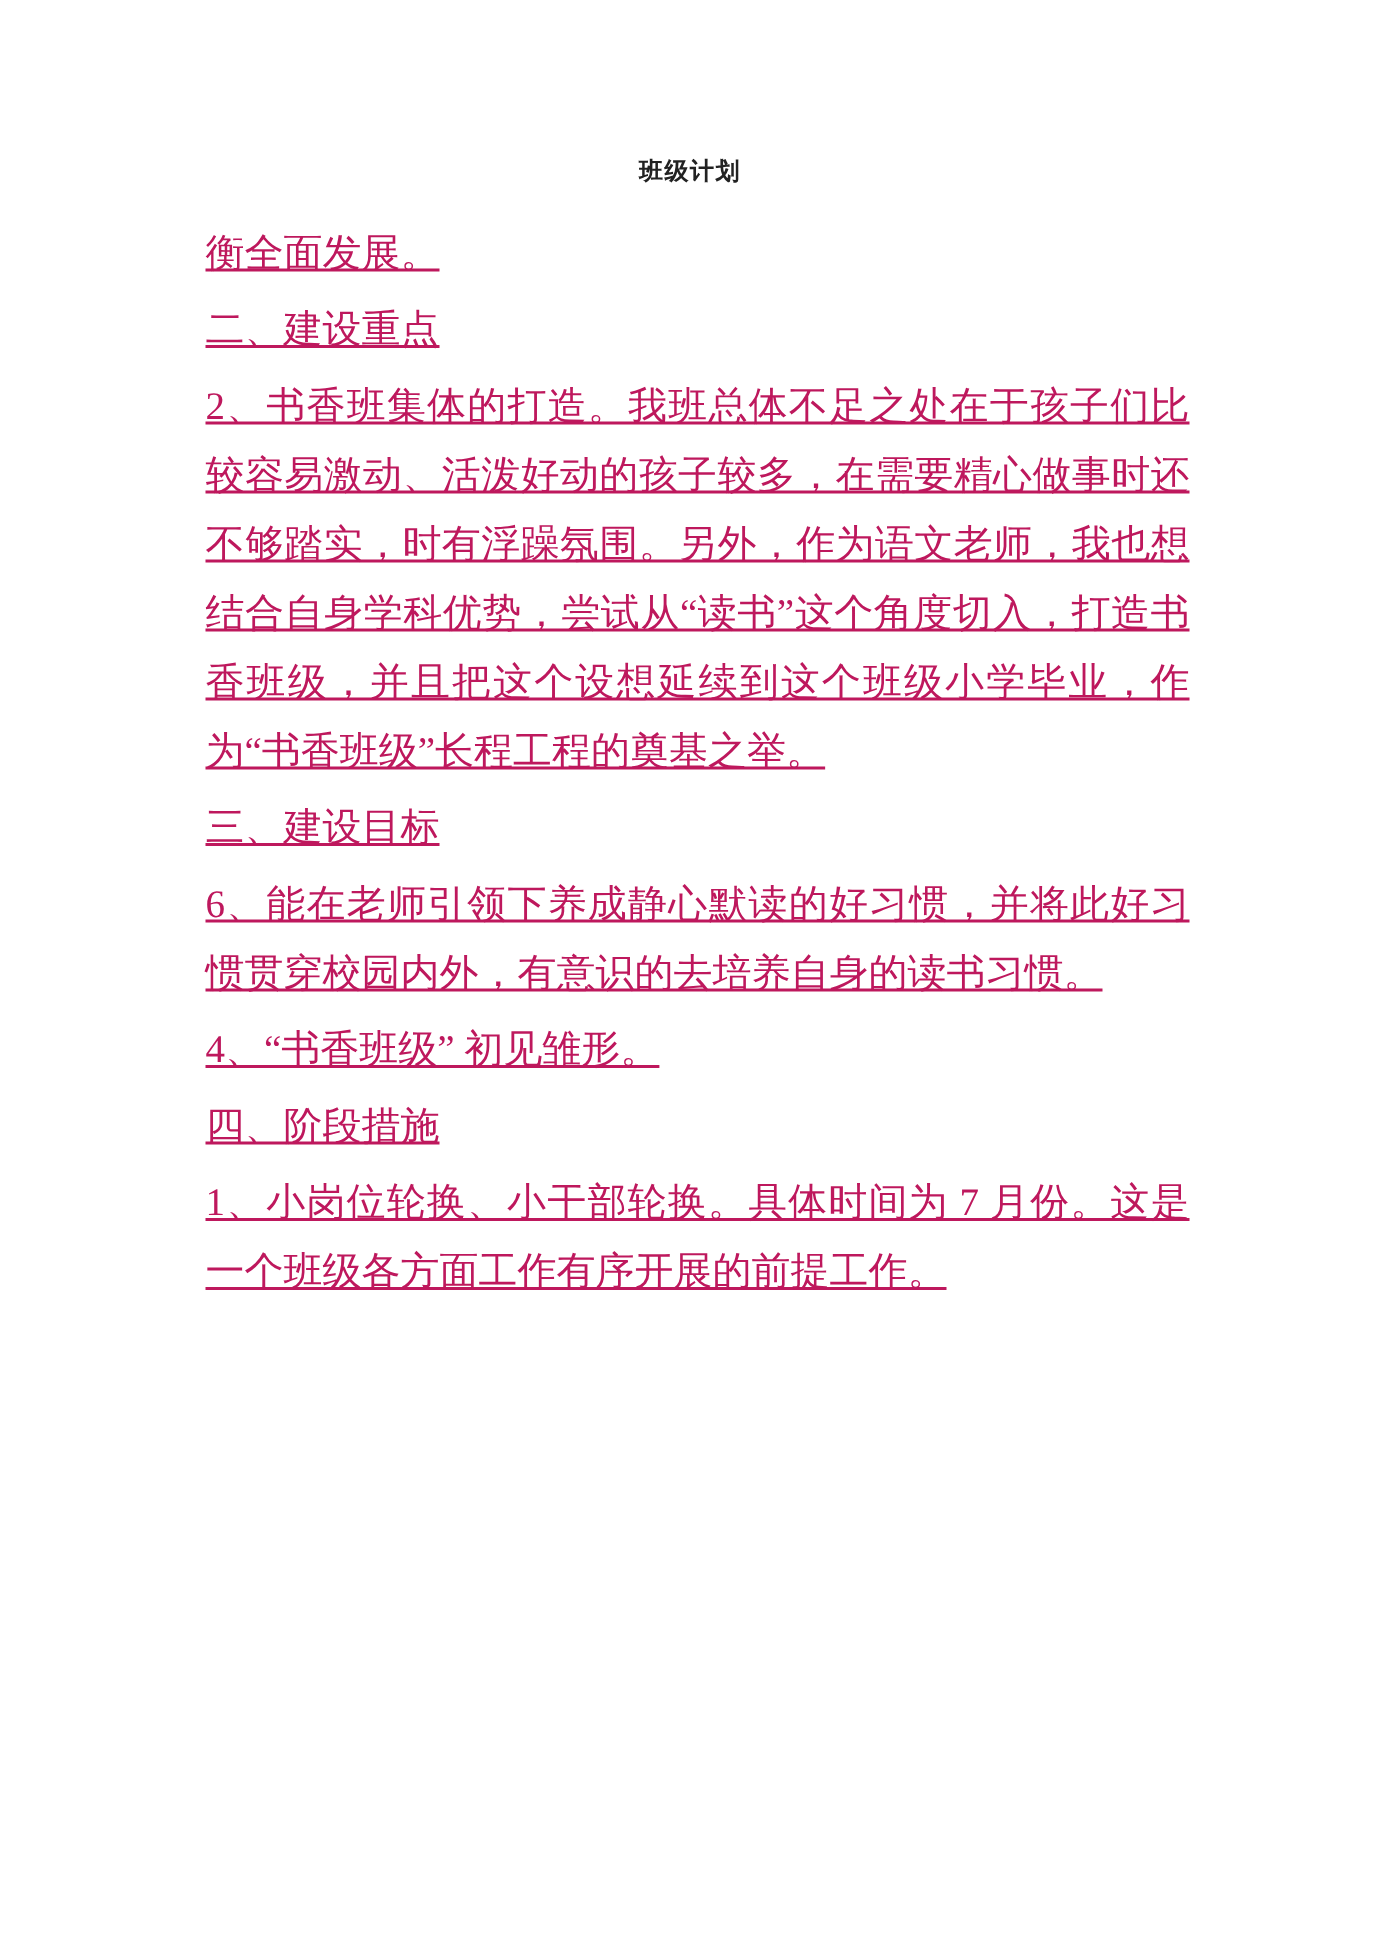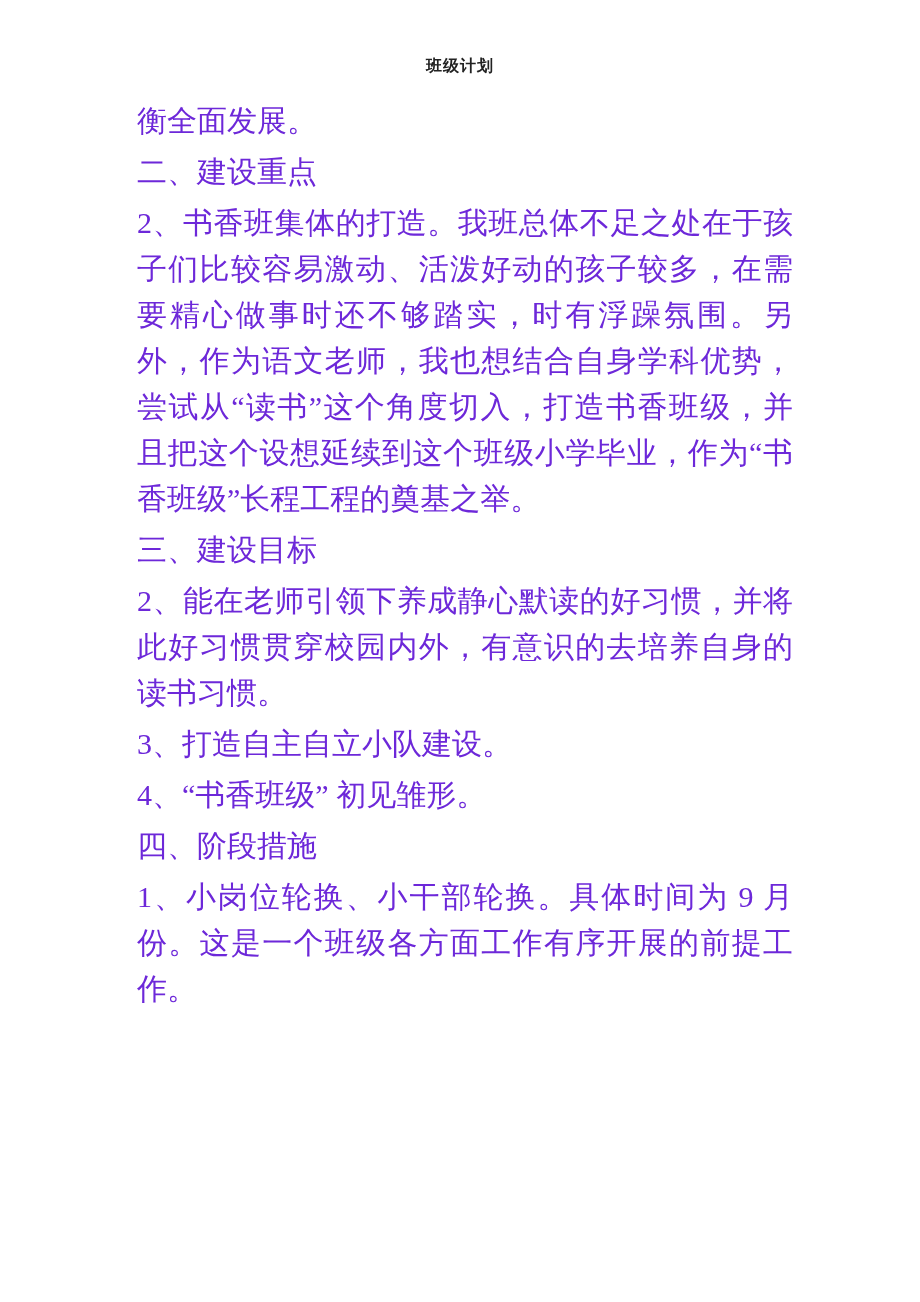--- a/index.html
+++ b/index.html
@@ -8,46 +8,48 @@
     background: #ffffff;
   }
   .page {
     position: relative;
     width: 920px;
     height: 1040px;
     background: #ffffff;
     overflow: hidden;
     font-family: "Liberation Serif", "DejaVu Serif", serif;
     color: #151515;
+    margin-top: 48px;
   }
   .doc-header {
     position: absolute;
     top: 56px;
     left: 0;
     right: 0;
     text-align: center;
     font-size: 16px;
     font-weight: 600;
     letter-spacing: 1px;
     color: #222222;
   }
   .doc-body {
     position: absolute;
     top: 98px;
     left: 137px;
     width: 656px;
   }
   .doc-body p {
     margin: 0 0 5px 0;
-    font-size: 30px;
+    font-size: 26px;
     line-height: 46px;
     text-align: justify;
     text-justify: inter-ideograph;
     word-break: break-all;
-    color: #6d28d9;
+    color: #be185d;
+    text-decoration: underline;
   }
   .doc-footer {
     position: absolute;
     top: 1178px;
     left: 0;
     right: 0;
     text-align: center;
     font-family: "Liberation Sans", "DejaVu Sans", sans-serif;
     font-size: 17px;
     font-weight: bold;
@@ -61,24 +63,23 @@
 
   <div class="doc-header">
     <span>班级计划</span>
   </div>
 
   <div class="doc-body">
       <p>衡全面发展。</p>
       <p>二、建设重点</p>
       <p>2、书香班集体的打造。我班总体不足之处在于孩子们比较容易激动、活泼好动的孩子较多，在需要精心做事时还不够踏实，时有浮躁氛围。另外，作为语文老师，我也想结合自身学科优势，尝试从“读书”这个角度切入，打造书香班级，并且把这个设想延续到这个班级小学毕业，作为“书香班级”长程工程的奠基之举。</p>
       <p>三、建设目标</p>
-      <p>2、能在老师引领下养成静心默读的好习惯，并将此好习惯贯穿校园内外，有意识的去培养自身的读书习惯。</p>
-      <p>3、打造自主自立小队建设。</p>
+      <p>6、能在老师引领下养成静心默读的好习惯，并将此好习惯贯穿校园内外，有意识的去培养自身的读书习惯。</p>
       <p>4、“书香班级” 初见雏形。</p>
       <p>四、阶段措施</p>
-      <p>1、小岗位轮换、小干部轮换。具体时间为 9 月份。这是一个班级各方面工作有序开展的前提工作。</p>
+      <p>1、小岗位轮换、小干部轮换。具体时间为 7 月份。这是一个班级各方面工作有序开展的前提工作。</p>
     </div>
 
   <div class="doc-footer">
     <span>2 / 4</span>
   </div>
 
 </div>
 
 </body></html>

